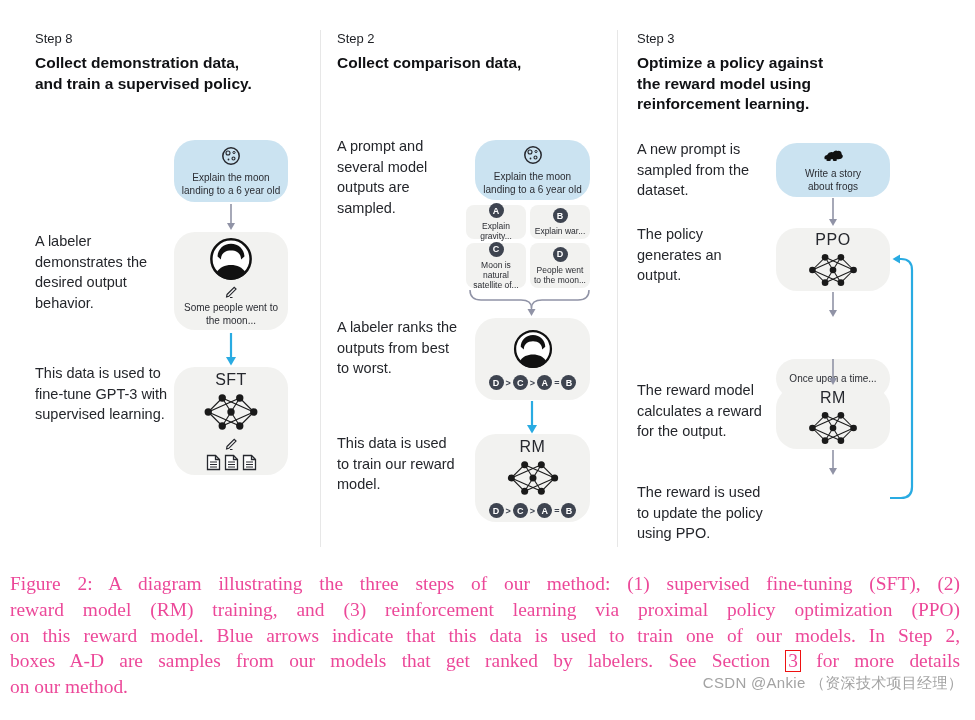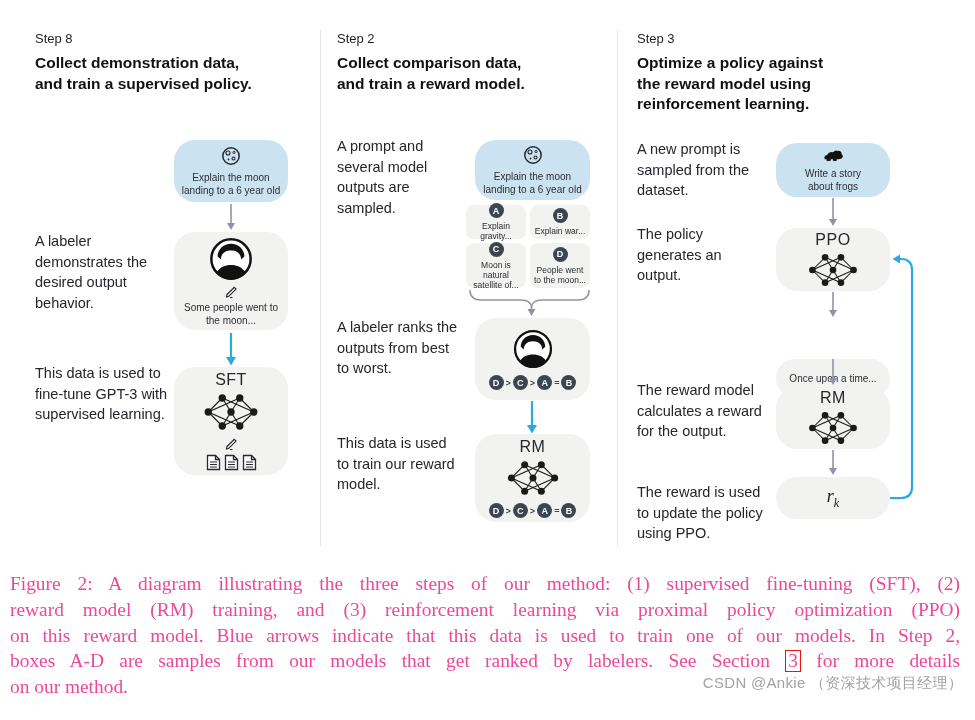--- a/index.html
+++ b/index.html
@@ -133,21 +133,20 @@
           <line x1="4" y1="8" x2="11" y2="8" stroke="#26282e" stroke-width="1"></line>
           <line x1="4" y1="10.5" x2="11" y2="10.5" stroke="#26282e" stroke-width="1"></line>
           <line x1="4" y1="13" x2="11" y2="13" stroke="#26282e" stroke-width="1"></line>
         </svg>
     </span>
   </div>
 
   <div class="abs step-label" style="left:337px;top:31px;">Step 2</div>
   <div class="abs step-title" style="left:337px;top:53px;width:260px;">
     <div>Collect comparison data,</div>
-    <div>and train a reward model.</div>
   </div>
 
   <div class="abs side-text" style="left:337px;top:136px;width:120px;">A prompt and several model outputs are sampled.</div>
   <div class="abs side-text" style="left:337px;top:317px;width:125px;">A labeler ranks the outputs from best to worst.</div>
   <div class="abs side-text" style="left:337px;top:433px;width:120px;">This data is used to train our reward model.</div>
 
   <div class="box blue" style="left:475px;top:140px;width:115px;height:60px;">
     <span>
       <svg width="22" height="22" viewBox="0 0 22 22">
         <circle cx="11" cy="11" r="8.2" fill="none" stroke="#26282e" stroke-width="1.5"></circle>
@@ -319,23 +318,20 @@
           <circle cx="6" cy="24" r="4.2"></circle>
             <circle cx="32" cy="24" r="4.2"></circle>
             <circle cx="58" cy="24" r="4.2"></circle>
           <circle cx="22" cy="40" r="4.2"></circle>
             <circle cx="42" cy="40" r="4.2"></circle>
         </g>
       </svg>
     </span>
   </div>
 
-  <div class="box" style="left:776px;top:477px;width:114px;height:42px;">
-    <div style="font-family:'Liberation Serif',serif;font-style:italic;font-size:18px;color:#16181c;"><span>r</span><sub style="font-size:12px;">k</sub></div>
-  </div>
 
   <svg class="arrow-layer" width="975" height="565" viewBox="0 0 975 565">
 
     <g>
       <line x1="231" y1="204" x2="231" y2="224" stroke="#9093a6" stroke-width="1.6"></line>
       <path d="M227 223 L235 223 L231 230 Z" fill="#9093a6"></path>
     </g>
 
     <g>
       <line x1="231" y1="333" x2="231" y2="358" stroke="#29abe2" stroke-width="2.2"></line>

